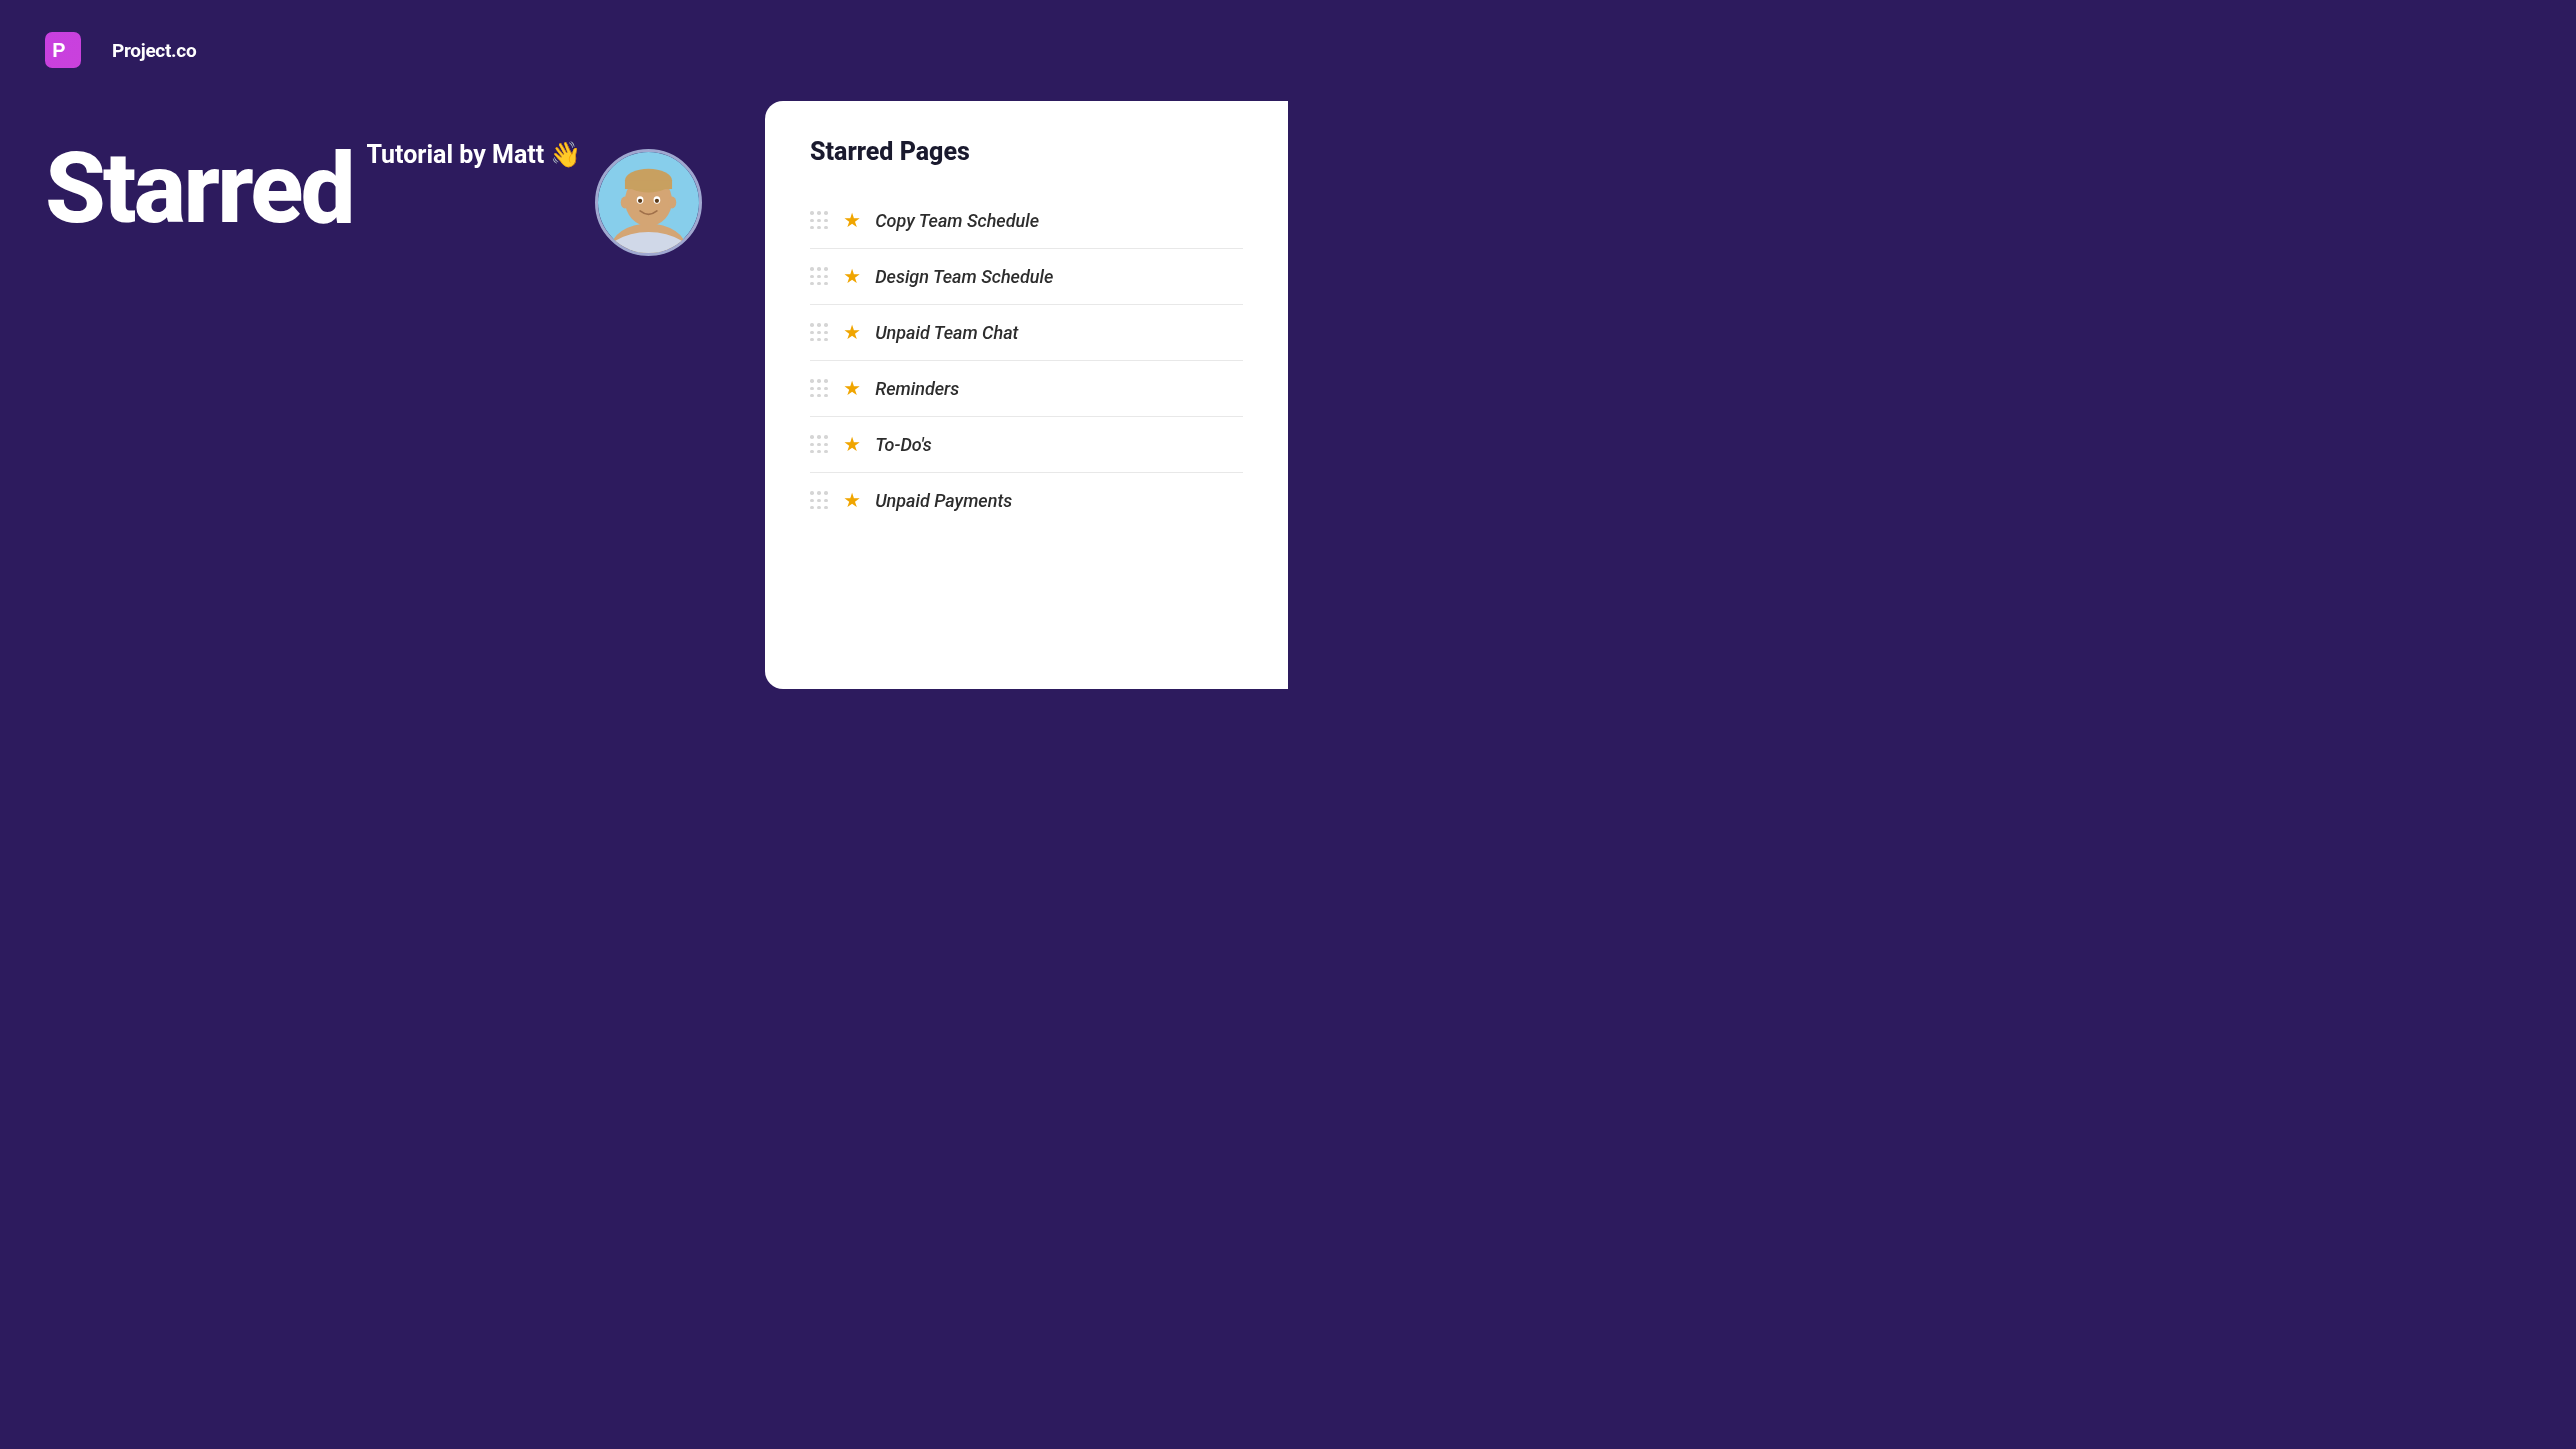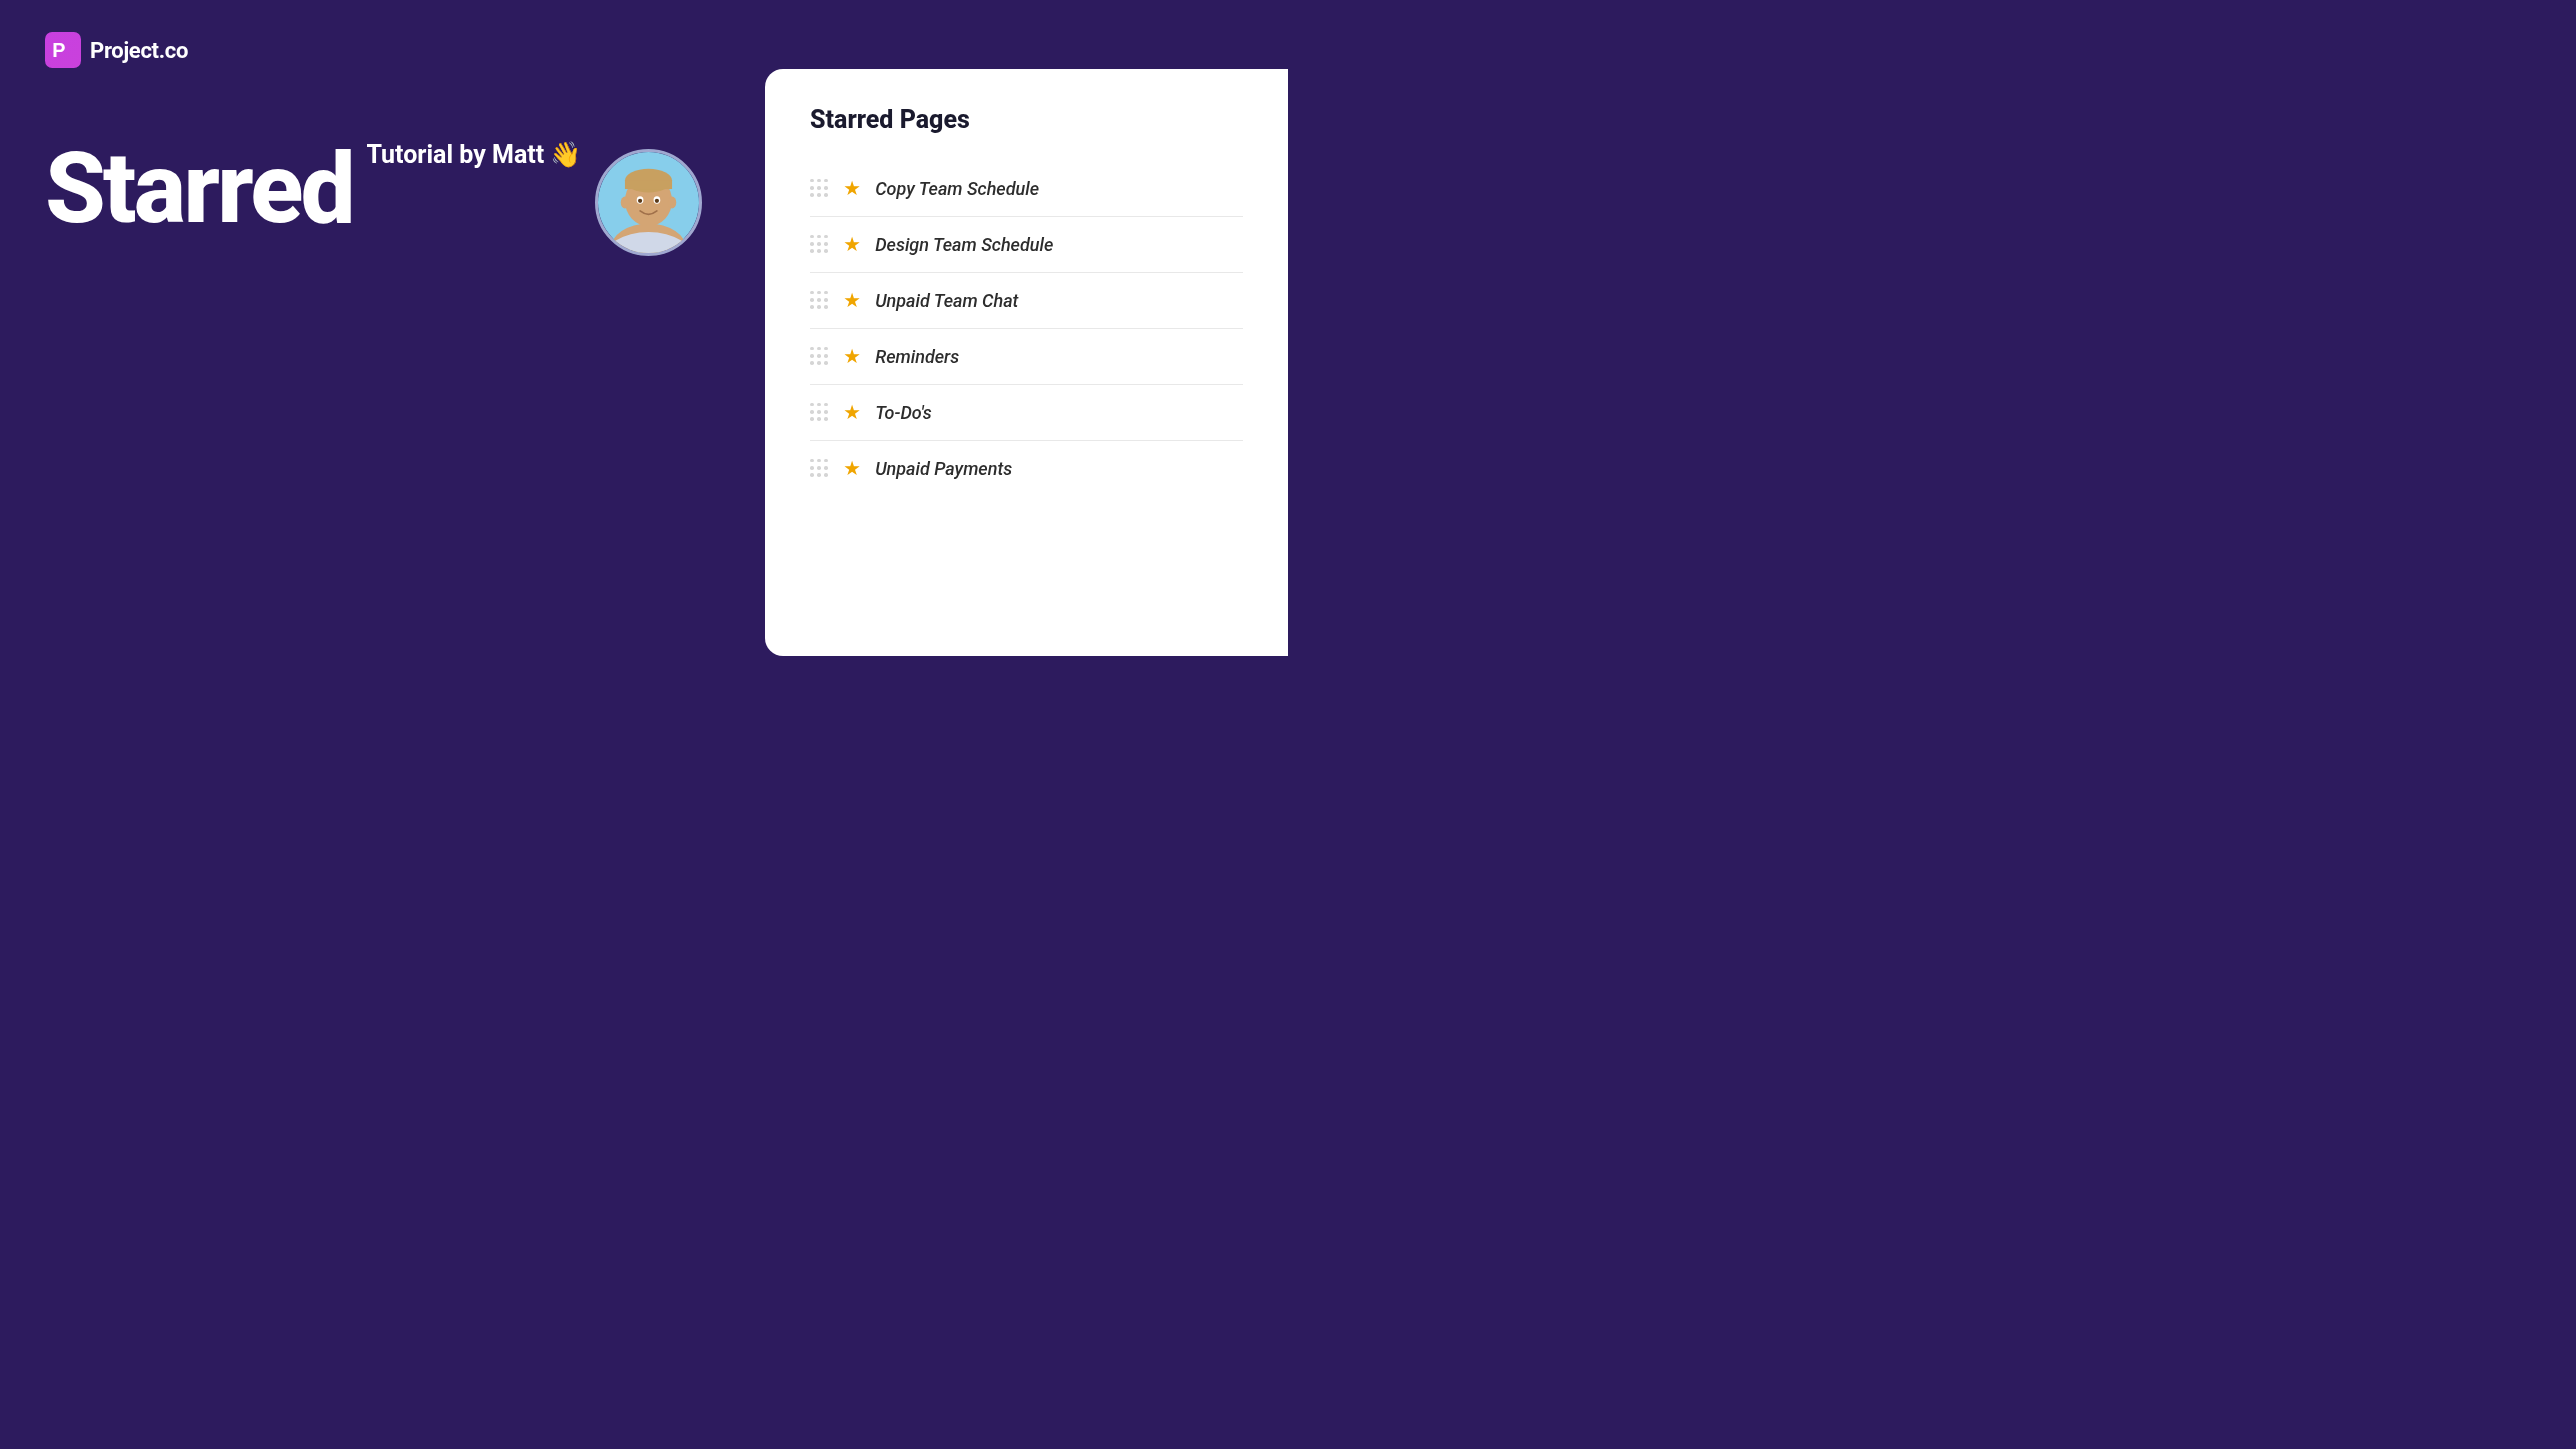--- a/index.html
+++ b/index.html
@@ -42,23 +42,24 @@
       margin-bottom: 54px;
     }
 
     .logo-icon {
       width: 36px;
       height: 36px;
     }
 
     .logo-text {
       color: #ffffff;
-      font-size: 22px;
+      font-size: 19px;
       font-weight: 700;
       letter-spacing: -0.3px;
+      margin-left: 22px;
     }
 
     
     .main-heading {
       display: flex;
       flex-direction: row;
       margin-bottom: 18px;
       flex: 1;
       justify-content: space-between;
       padding-top: 18px;
@@ -100,21 +101,21 @@
     
     .avatar-svg {
       width: 100%;
       height: 100%;
     }
 
     
     .right-panel {
       flex: 0 0 42%;
       display: flex;
-      align-items: center;
+      align-items: flex-end;
       justify-content: flex-end;
       padding: 36px 0 36px 18px;
     }
 
     .starred-card {
       background: #ffffff;
       border-radius: 18px 0 0 18px;
       width: 100%;
       height: 90%;
       padding: 36px 45px;

